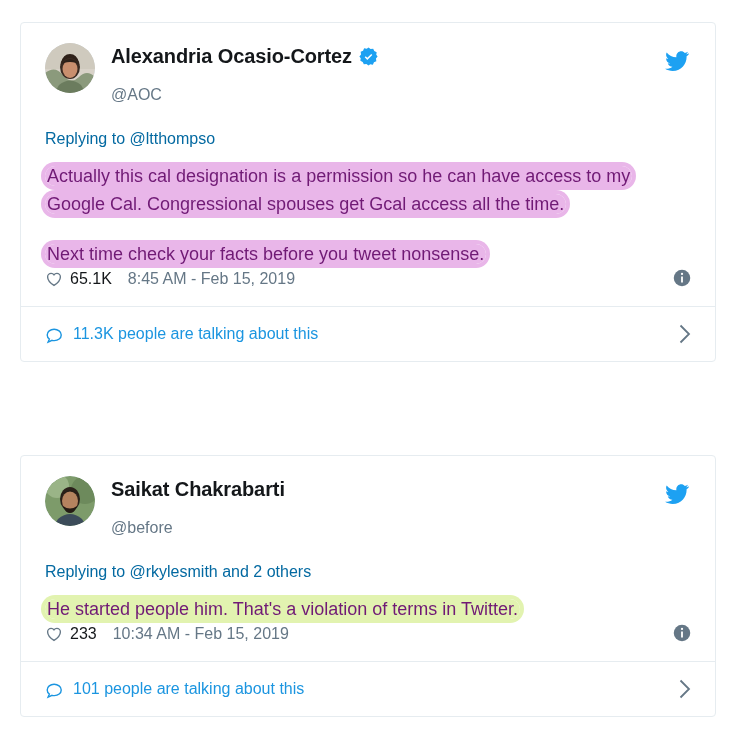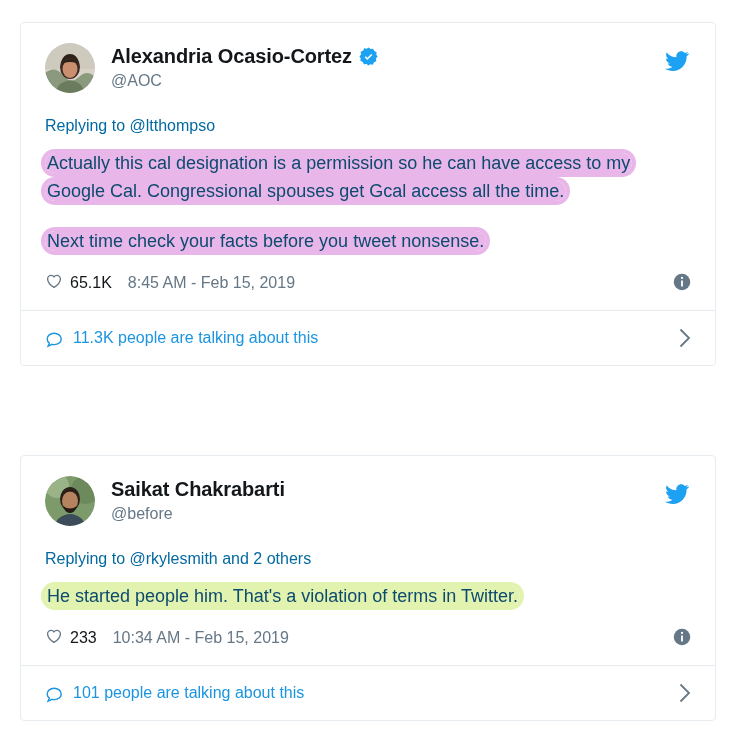--- a/index.html
+++ b/index.html
@@ -71,38 +71,38 @@
   .verified {
     margin-left: 7px;
     width: 19px;
     height: 19px;
     display: inline-block;
   }
   .handle {
     font-size: 16px;
     color: #657786;
     line-height: 22px;
-    margin-top: 2px;
+    margin-top: 16px;
   }
   .bird {
     position: absolute;
     right: 0px;
     top: 6px;
     width: 28px;
     height: 24px;
   }
   .replying {
     font-size: 16px;
     color: #0369a1;
     margin-top: 22px;
     line-height: 22px;
   }
   .tweet-text {
     font-size: 18px;
-    color: #0c4a6e;
+    color: #701a75;
     line-height: 28px;
     margin-top: 12px;
   }
   .tweet-text.second { margin-top: 22px; }
   .hl-pink {
     background: #e9b6e9;
     border-radius: 13px;
     box-shadow: 0 0 0 4px #e9b6e9;
     padding: 0 2px;
     box-decoration-break: clone;
@@ -111,22 +111,22 @@
   .hl-green {
     background: #e2f3b0;
     border-radius: 13px;
     box-shadow: 0 0 0 4px #e2f3b0;
     padding: 0 2px;
     box-decoration-break: clone;
     -webkit-box-decoration-break: clone;
   }
   .meta {
     display: flex;
-    align-items: flex-start;
-    margin-top: 17px;
+    align-items: center;
+    margin-top: 0;
     padding-bottom: 16px;
     position: relative;
   }
   .heart {
     width: 18px;
     height: 18px;
     margin-right: 7px;
   }
   .likes {
     font-size: 16px;

